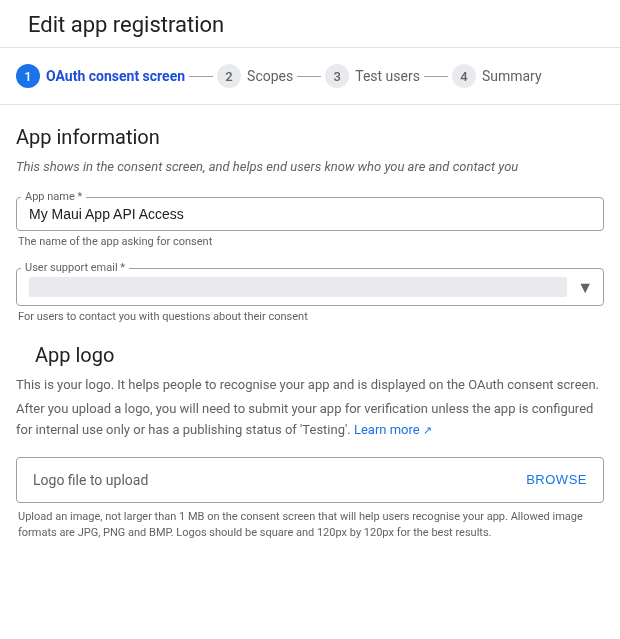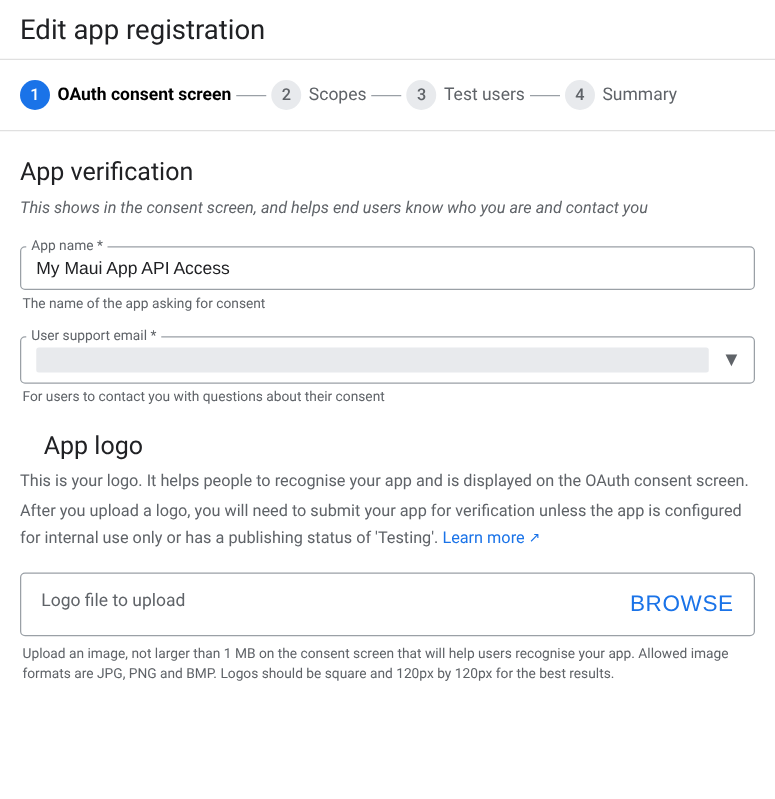--- a/index.html
+++ b/index.html
@@ -6,21 +6,21 @@
     body {
       font-family: 'Google Sans', Roboto, Arial, sans-serif;
       font-size: 14px;
       color: #202124;
       background: #fff;
       width: 620px;
       min-height: 639px;
     }
 
     .page-header {
-      padding: 12px 16px 10px 16px;
+      padding: 12px 16px 10px 28px;
       border-bottom: 1px solid #e0e0e0;
     }
     .page-title {
       font-size: 22px;
       font-weight: 400;
       color: #202124;
     }
 
     .stepper {
       display: flex;
@@ -53,21 +53,21 @@
     .step-circle.inactive {
       background: #e8eaed;
       color: #5f6368;
     }
     .step-label {
       font-size: 14px;
       white-space: nowrap;
     }
     .step-label.active {
       font-weight: 700;
-      color: #000000;
+      color: #1d4ed8;
     }
     .step-label.inactive {
       font-weight: 400;
       color: #5f6368;
     }
     .step-divider {
       flex: 0 0 auto;
       width: 24px;
       height: 1px;
       background: #9aa0a6;
@@ -185,21 +185,21 @@
       border: 1px solid #9aa0a6;
       border-radius: 4px;
       padding: 14px 16px;
       margin-top: 16px;
     }
     .upload-placeholder {
       font-size: 14px;
       color: #5f6368;
     }
     .browse-btn {
-      font-size: 18px;
+      font-size: 13px;
       font-weight: 500;
       color: #1a73e8;
       text-transform: uppercase;
       background: none;
       border: none;
       cursor: pointer;
       letter-spacing: 0.5px;
     }
     .upload-hint {
       font-size: 11px;
@@ -232,21 +232,21 @@
     <span class="step-label inactive">Test users</span>
   </div>
   <div class="step-divider"></div>
   <div class="step">
     <div class="step-circle inactive">4</div>
     <span class="step-label inactive">Summary</span>
   </div>
 </nav>
 
 <div class="content">
-  <h2 class="section-title">App verification</h2>
+  <h2 class="section-title">App information</h2>
   <p class="section-desc">This shows in the consent screen, and helps end users know who you are and contact you</p>
 
   <div class="field-group">
     <div class="field-wrapper">
       <span class="field-label">App name *</span>
       <input class="field-input" type="text" value="My Maui App API Access" style="">
     </div>
     <p class="field-hint">The name of the app asking for consent</p>
   </div>
 

